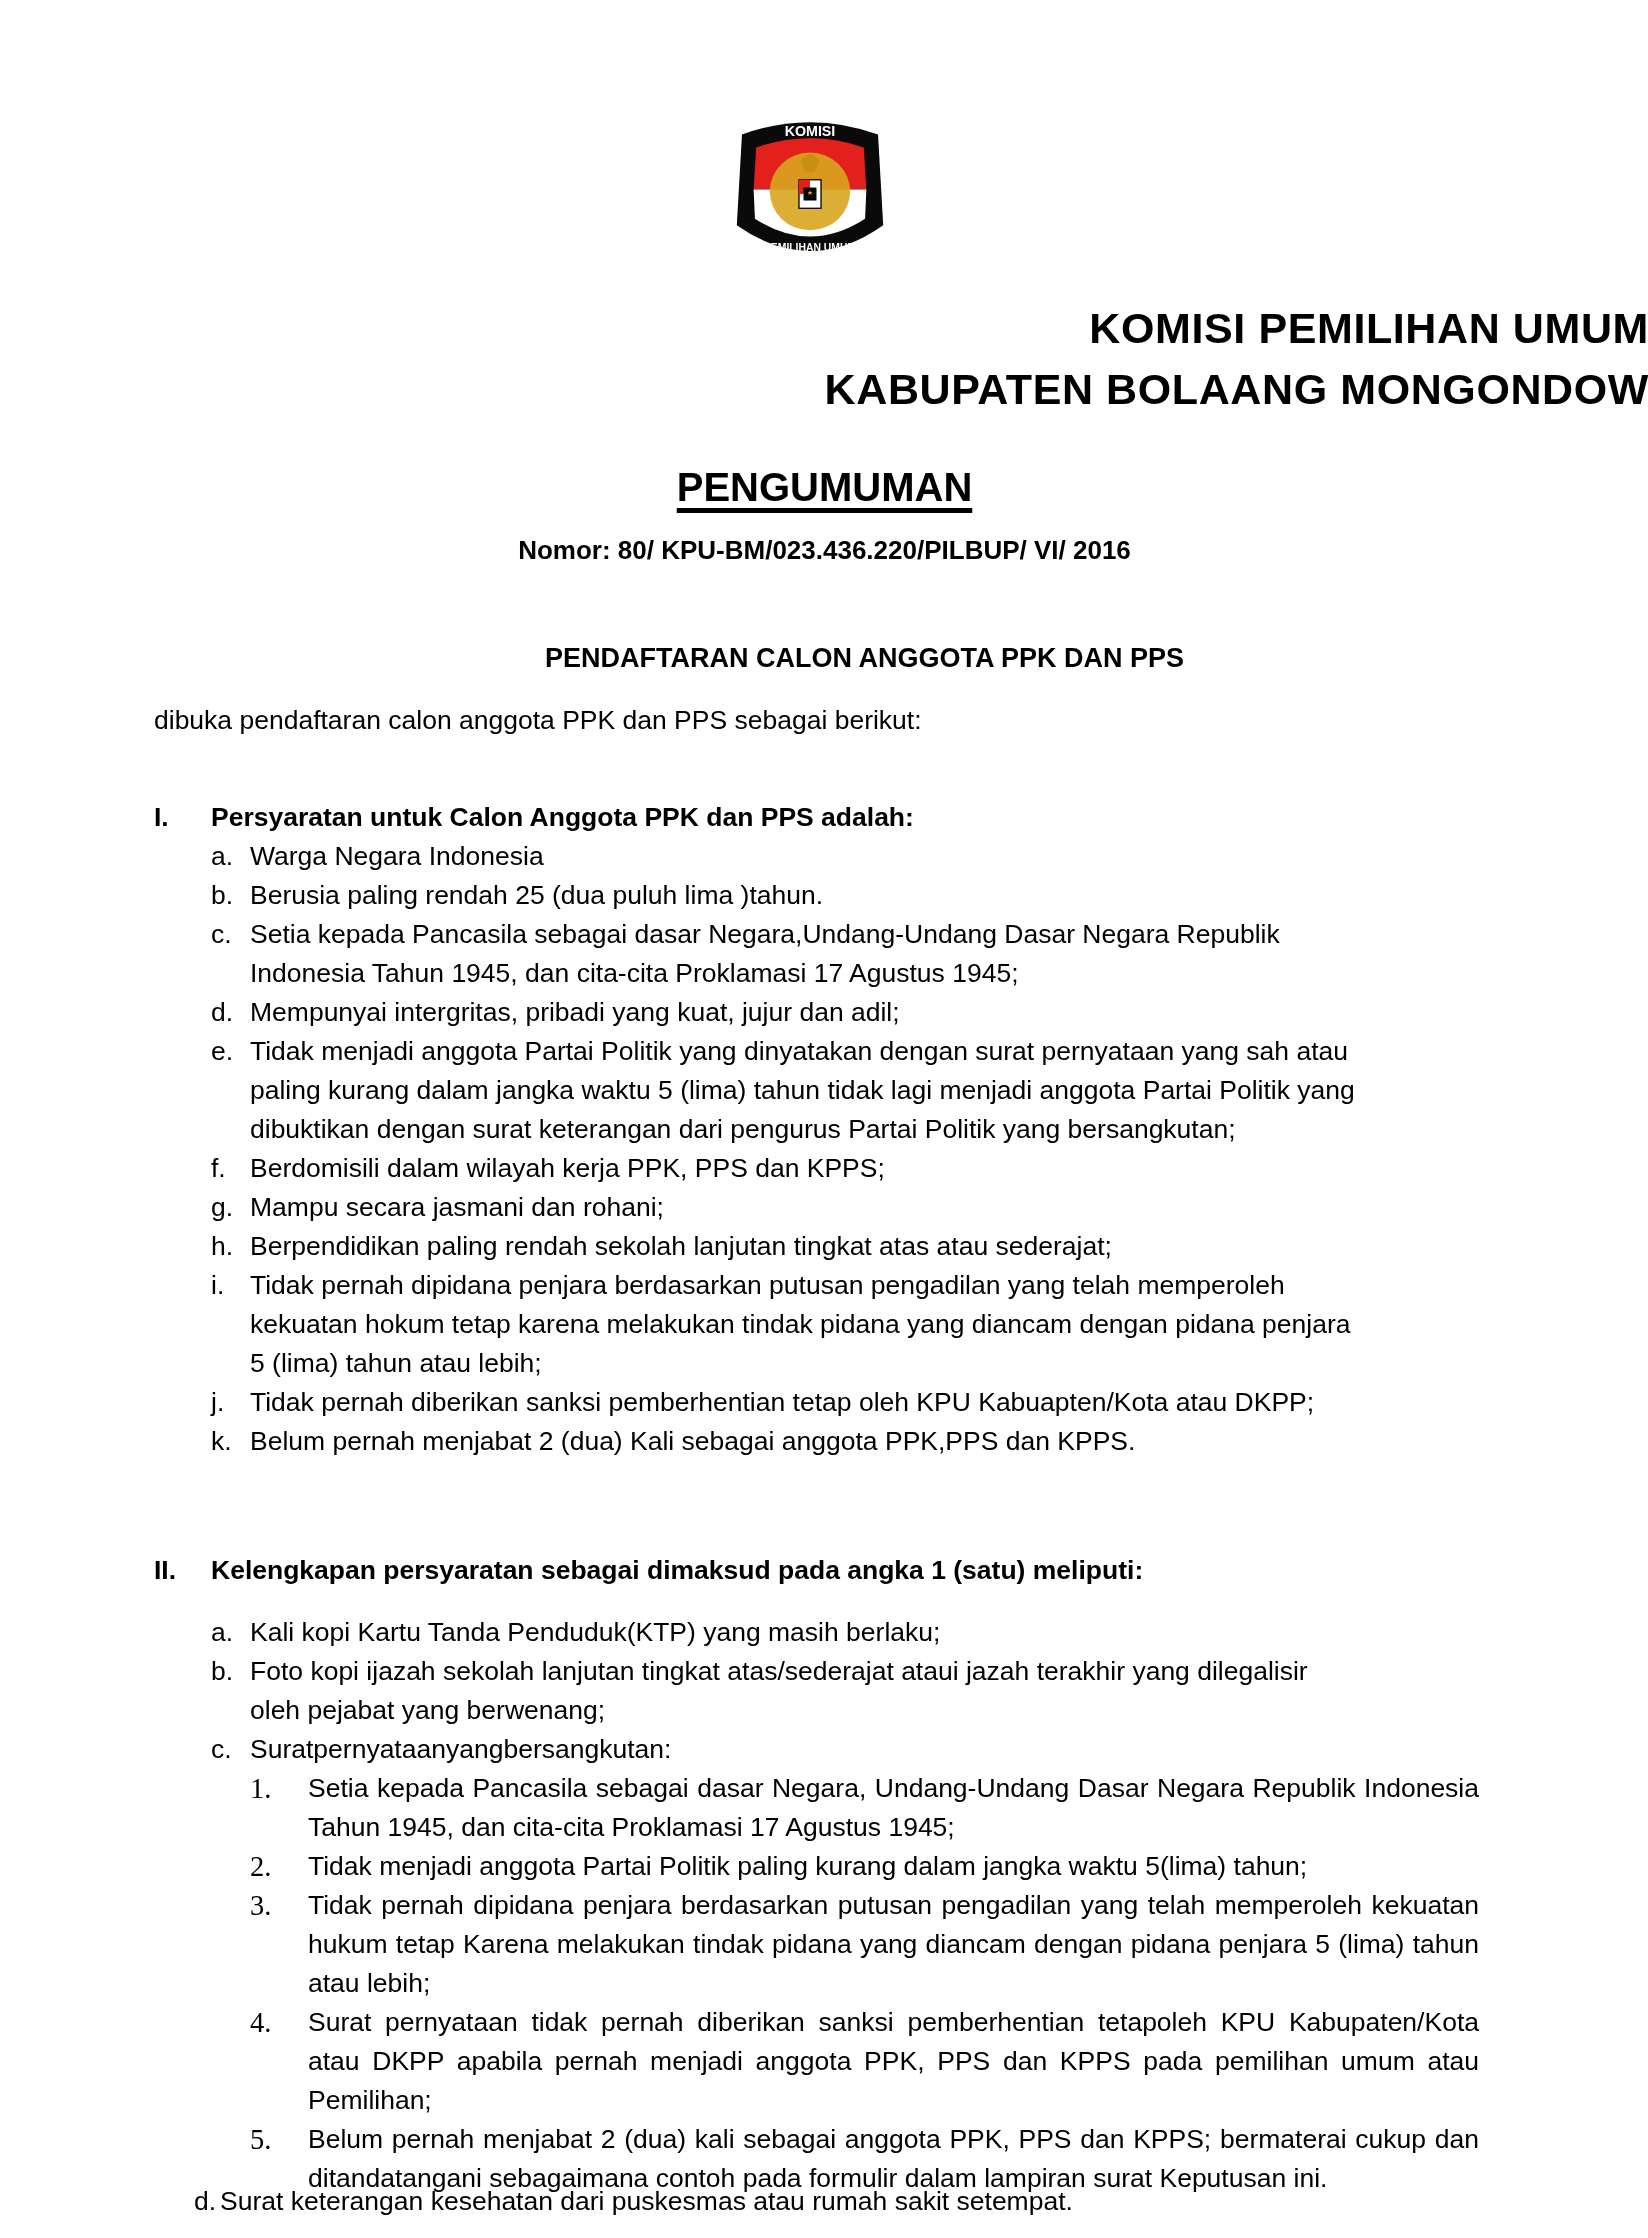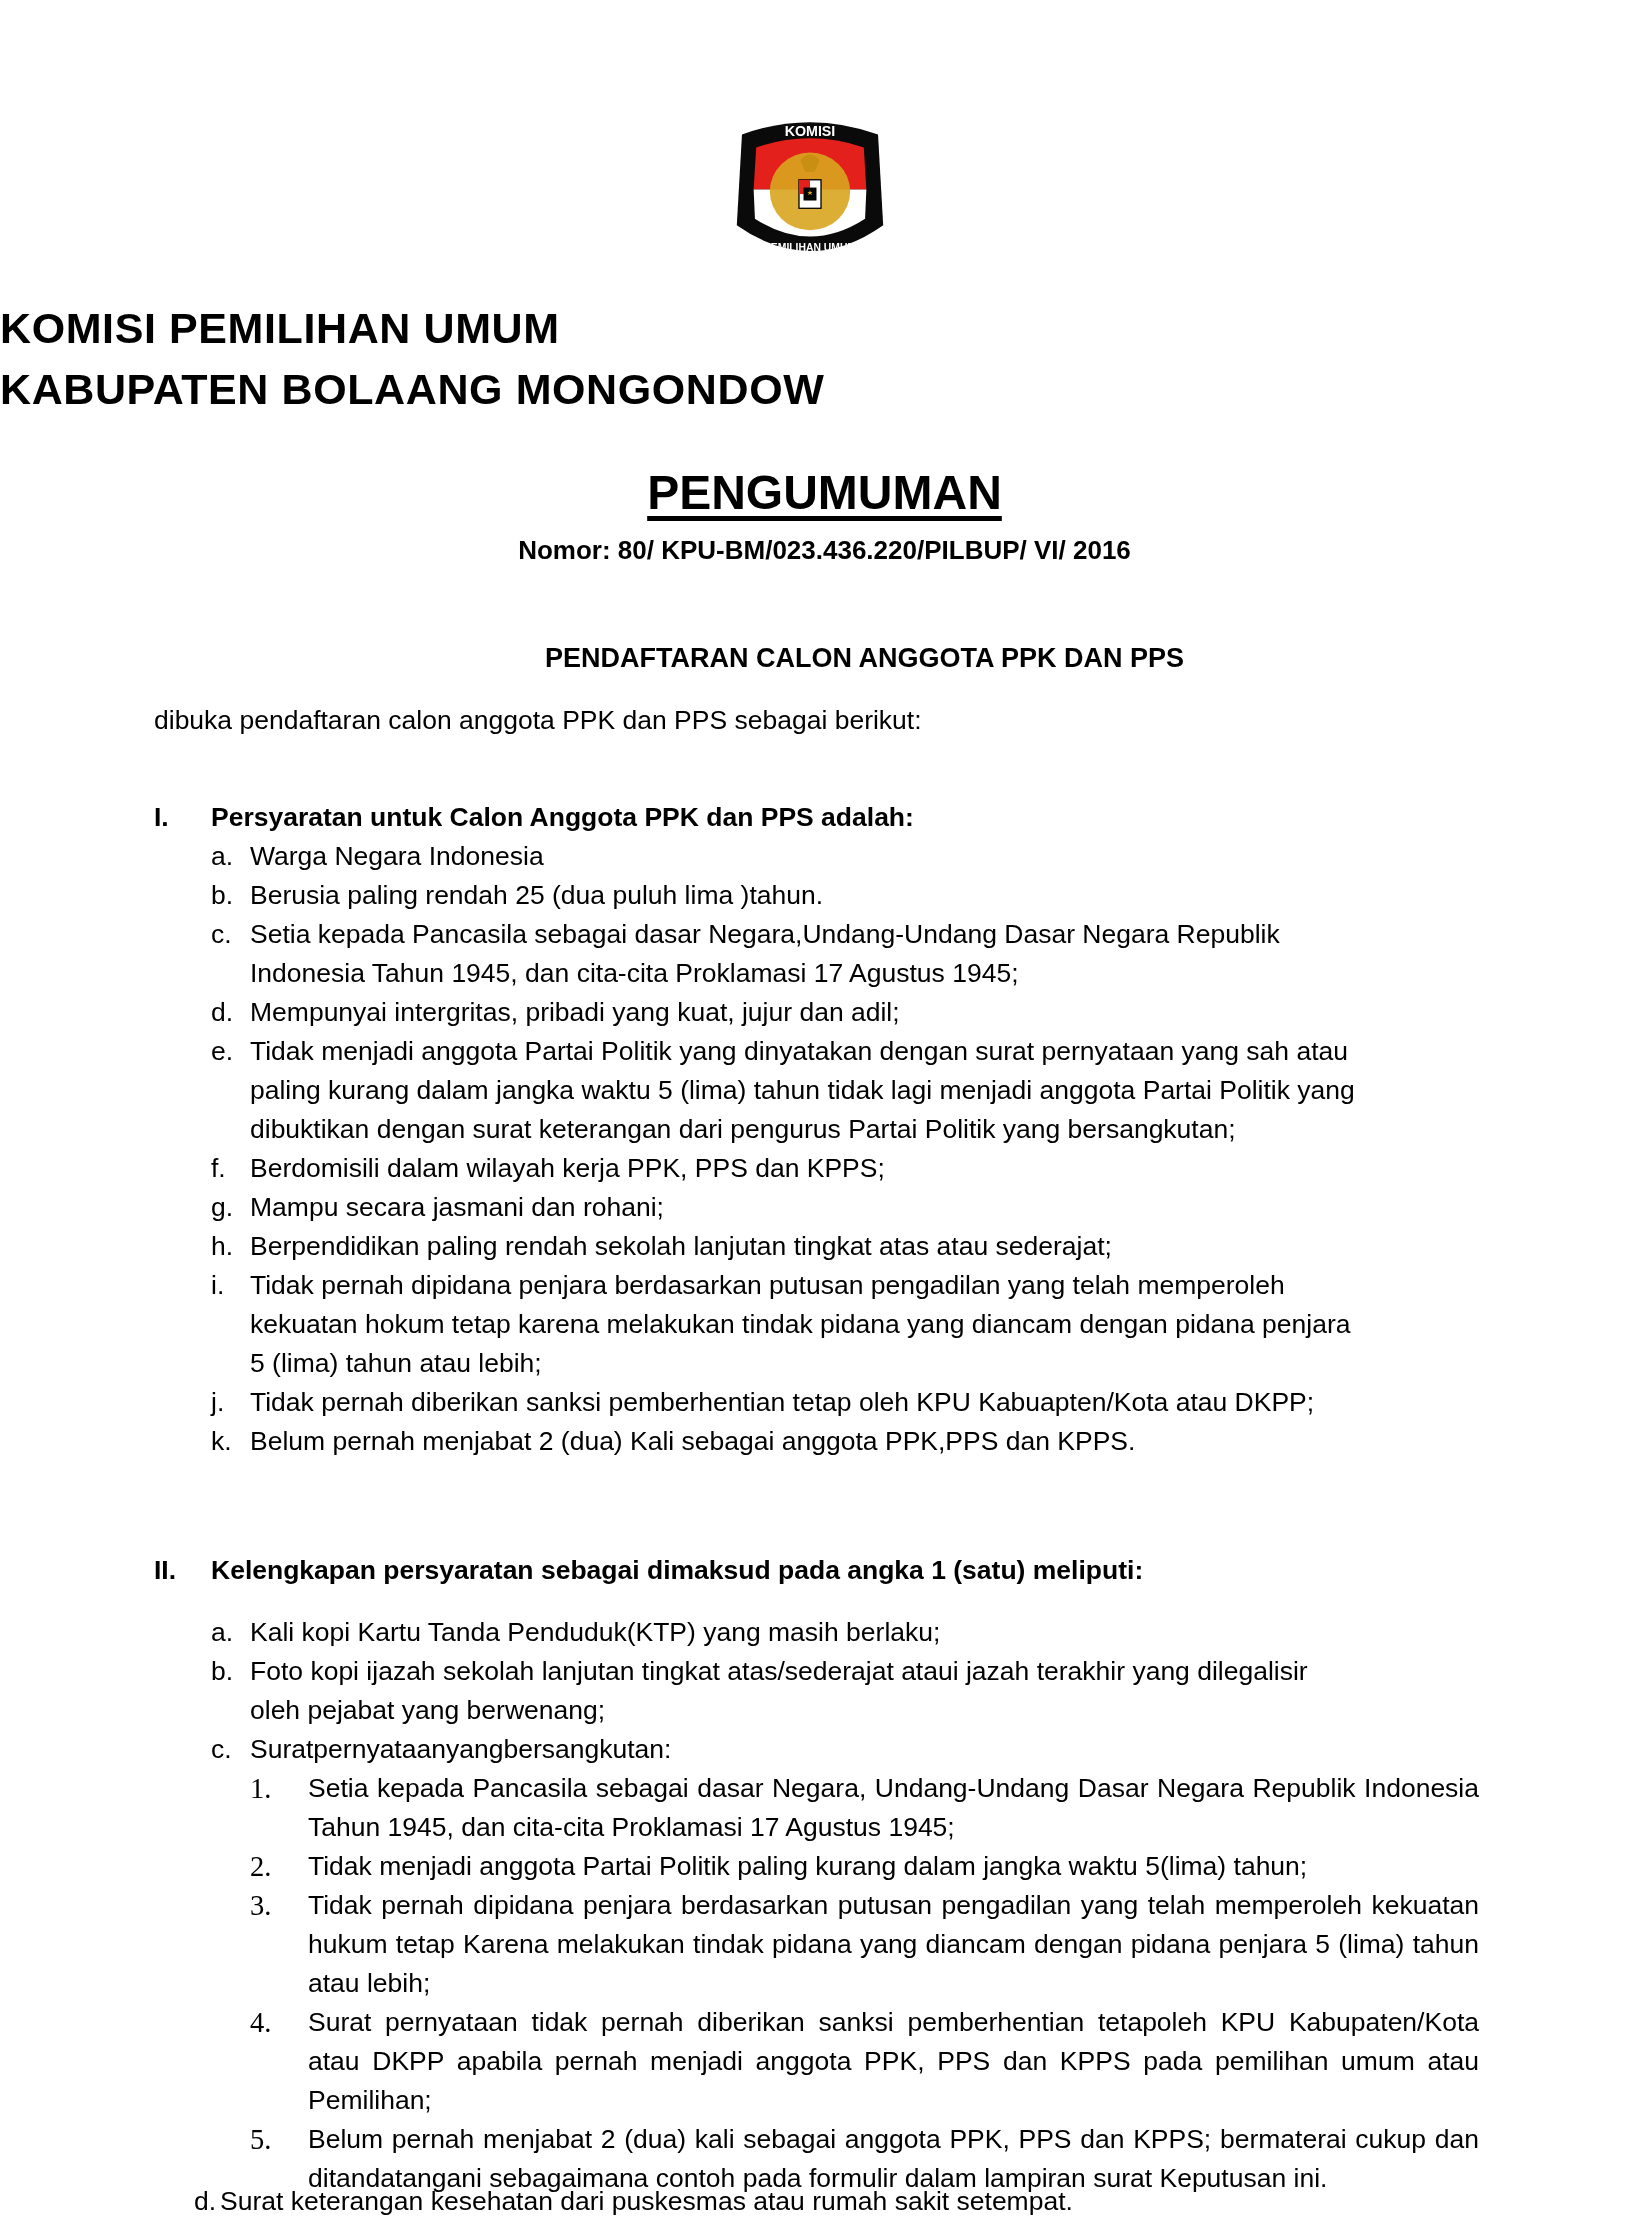--- a/index.html
+++ b/index.html
@@ -1,24 +1,24 @@
 <!DOCTYPE html>
 <html style="font-size:10.3px"><head>
 <meta charset="utf-8">
 <style>
   html, body { margin: 0; padding: 0; background: #ffffff; }
   body { width: 1649px; height: 2239px; position: relative; overflow: hidden; color: #000; }
   .page { position: absolute; left: 0; top: 0; width: 1370px; height: 2239px; margin-top: 19px; }
   .logo { position: absolute; left: 729px; top: 96px; width: 162px; height: 149px; }
-  .head1, .head2 { position: absolute; left: 0; width: 1649px; text-align: left;
+  .head1, .head2 { position: absolute; left: 0; width: 1649px; text-align: right;
     font-family: "Liberation Sans", sans-serif; font-weight: bold; font-size: 43px; letter-spacing: 0.6px; }
   .head1 { top: 285px; }
   .head2 { top: 346px; }
   .title { position: absolute; left: 0; width: 1649px; top: 446px; text-align: center;
-    font-family: "Liberation Sans", sans-serif; font-weight: bold; font-size: 48px; }
+    font-family: "Liberation Sans", sans-serif; font-weight: bold; font-size: 40px; }
   .title span { text-decoration: underline; text-decoration-thickness: 4.5px; text-underline-offset: 6.5px; }
   .nomor { position: absolute; left: 0; width: 1649px; top: 516px; text-align: center;
     font-family: "Liberation Sans", sans-serif; font-weight: bold; font-size: 26px; }
   .subtitle { position: absolute; left: 0; width: 1649px; top: 624px; text-align: center;
     font-family: "Liberation Sans", sans-serif; font-weight: bold; font-size: 27px; padding-left: 40px; }
   .body { font-family: "Liberation Sans", sans-serif; font-size: 26.5px; line-height: 39px; }
   .intro { position: absolute; left: 154px; top: 682px; width: 1358px; }
   .sec { position: absolute; left: 154px; width: 1371px; }
   .sec-head { font-weight: bold; display: flex; }
   .sec-num { width: 57px; flex: none; }

